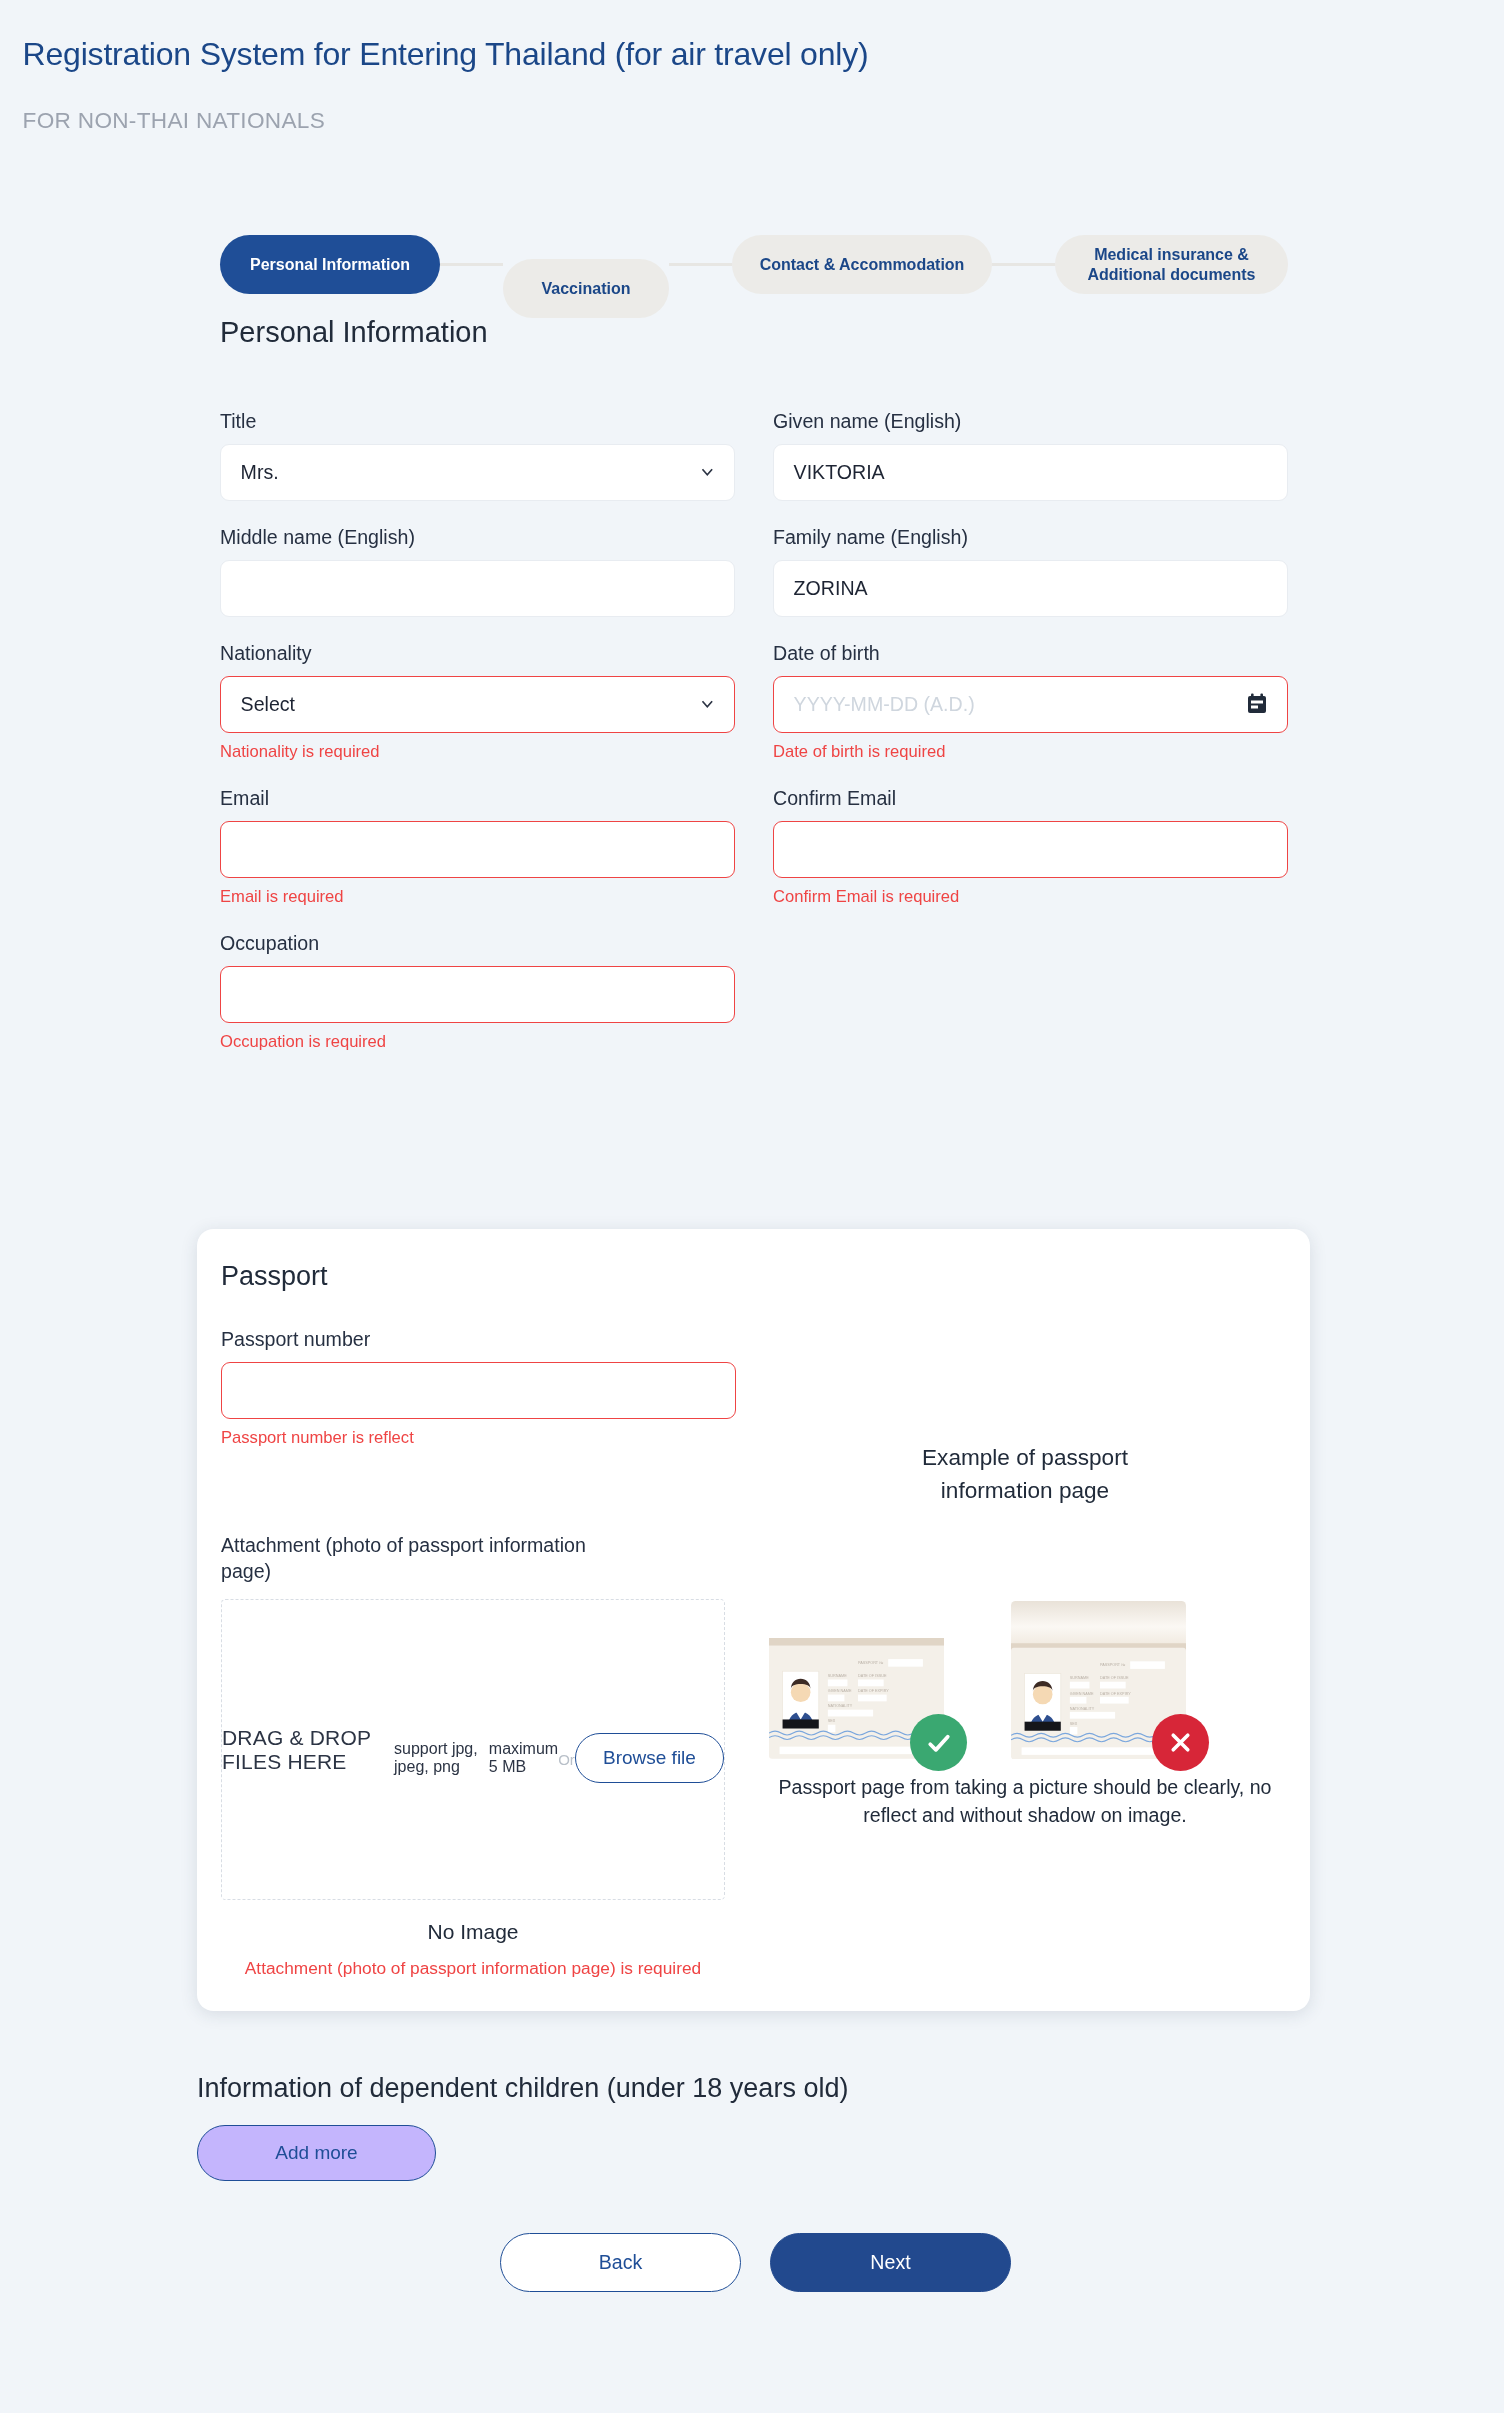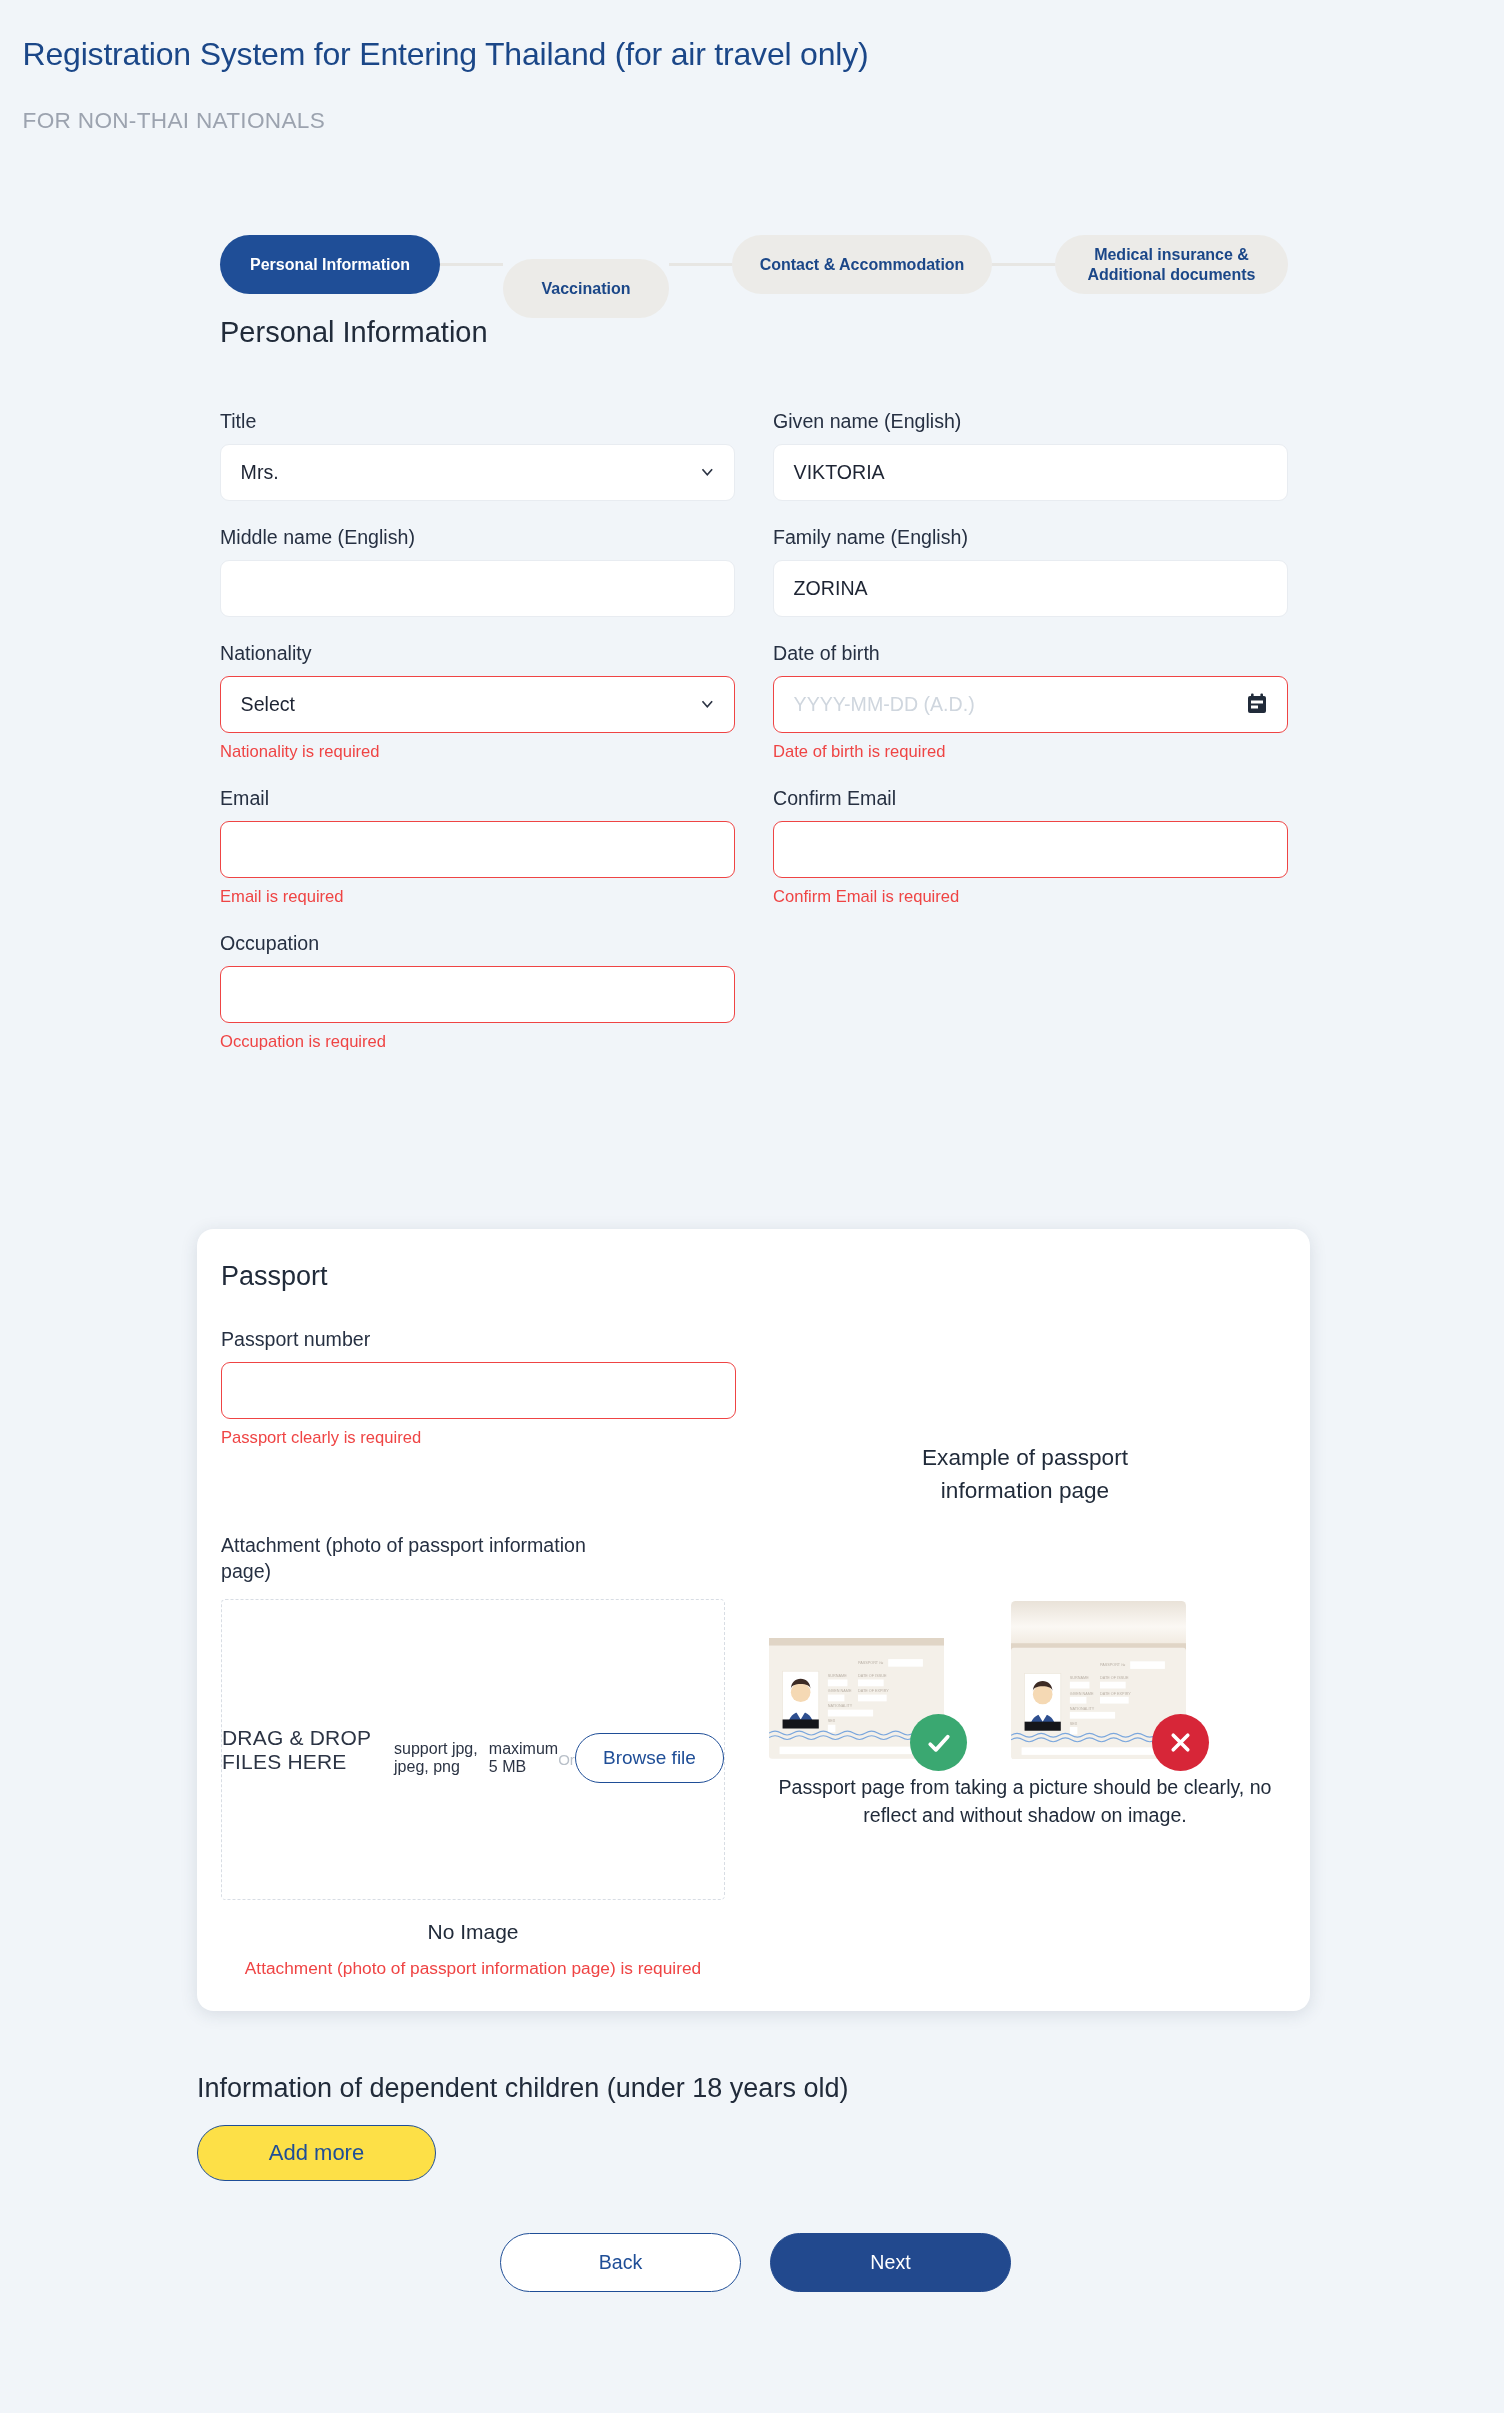--- a/index.html
+++ b/index.html
@@ -126,22 +126,22 @@
   .badge.no { background: #d72638; left: 389px; bottom: -12px; }
 
   
   .children-title {
     position: absolute; left: 197px; top: 2073px;
     font-size: 27px; color: #212b3a;
   }
   .addmore {
     position: absolute; left: 197px; top: 2125px;
     width: 239px; height: 56px; border-radius: 29px;
-    border: 1.5px solid #1f4e97; background: #fde047; color: #1f4e97;
-    font-size: 22px; display: flex; align-items: center; justify-content: center; text-align: right;
+    border: 1.5px solid #1f4e97; background: #c4b5fd; color: #1f4e97;
+    font-size: 19px; display: flex; align-items: center; justify-content: center; text-align: right;
   }
 
   
   .footer { position: absolute; left: 500px; top: 2233px; display: flex; gap: 29px; }
   .btn {
     width: 241px; height: 59px; border-radius: 30px;
     font-size: 19.6px; display: flex; align-items: center; justify-content: center;
   }
   .btn-back { border: 1.5px solid #1f4e97; background: #fff; color: #1f4e97; }
   .btn-next { background: #22498e; color: #fff; border: 1.5px solid #22498e; }
@@ -269,21 +269,21 @@
   <div class="pcard">
     <div class="pcard-title">Passport</div>
 
     <div class="pbody">
       <div class="row">
         <div class="col">
           <span class="label">Passport number</span>
           <div class="control err">
             <span></span>
           </div>
-          <span class="errmsg">Passport clearly is required</span>
+          <span class="errmsg">Passport number is reflect</span>
         </div>
       </div>
 
       <div style="margin-top:84px;">
         <div class="attach-label">Attachment (photo of passport information page)</div>
         <div class="drop">
           <div class="drop-main">DRAG &amp; DROP FILES HERE</div>
           <div class="drop-sub">support jpg, jpeg, png</div>
           <div class="drop-sub">maximum 5 MB</div>
           <div class="drop-or">Or</div>

